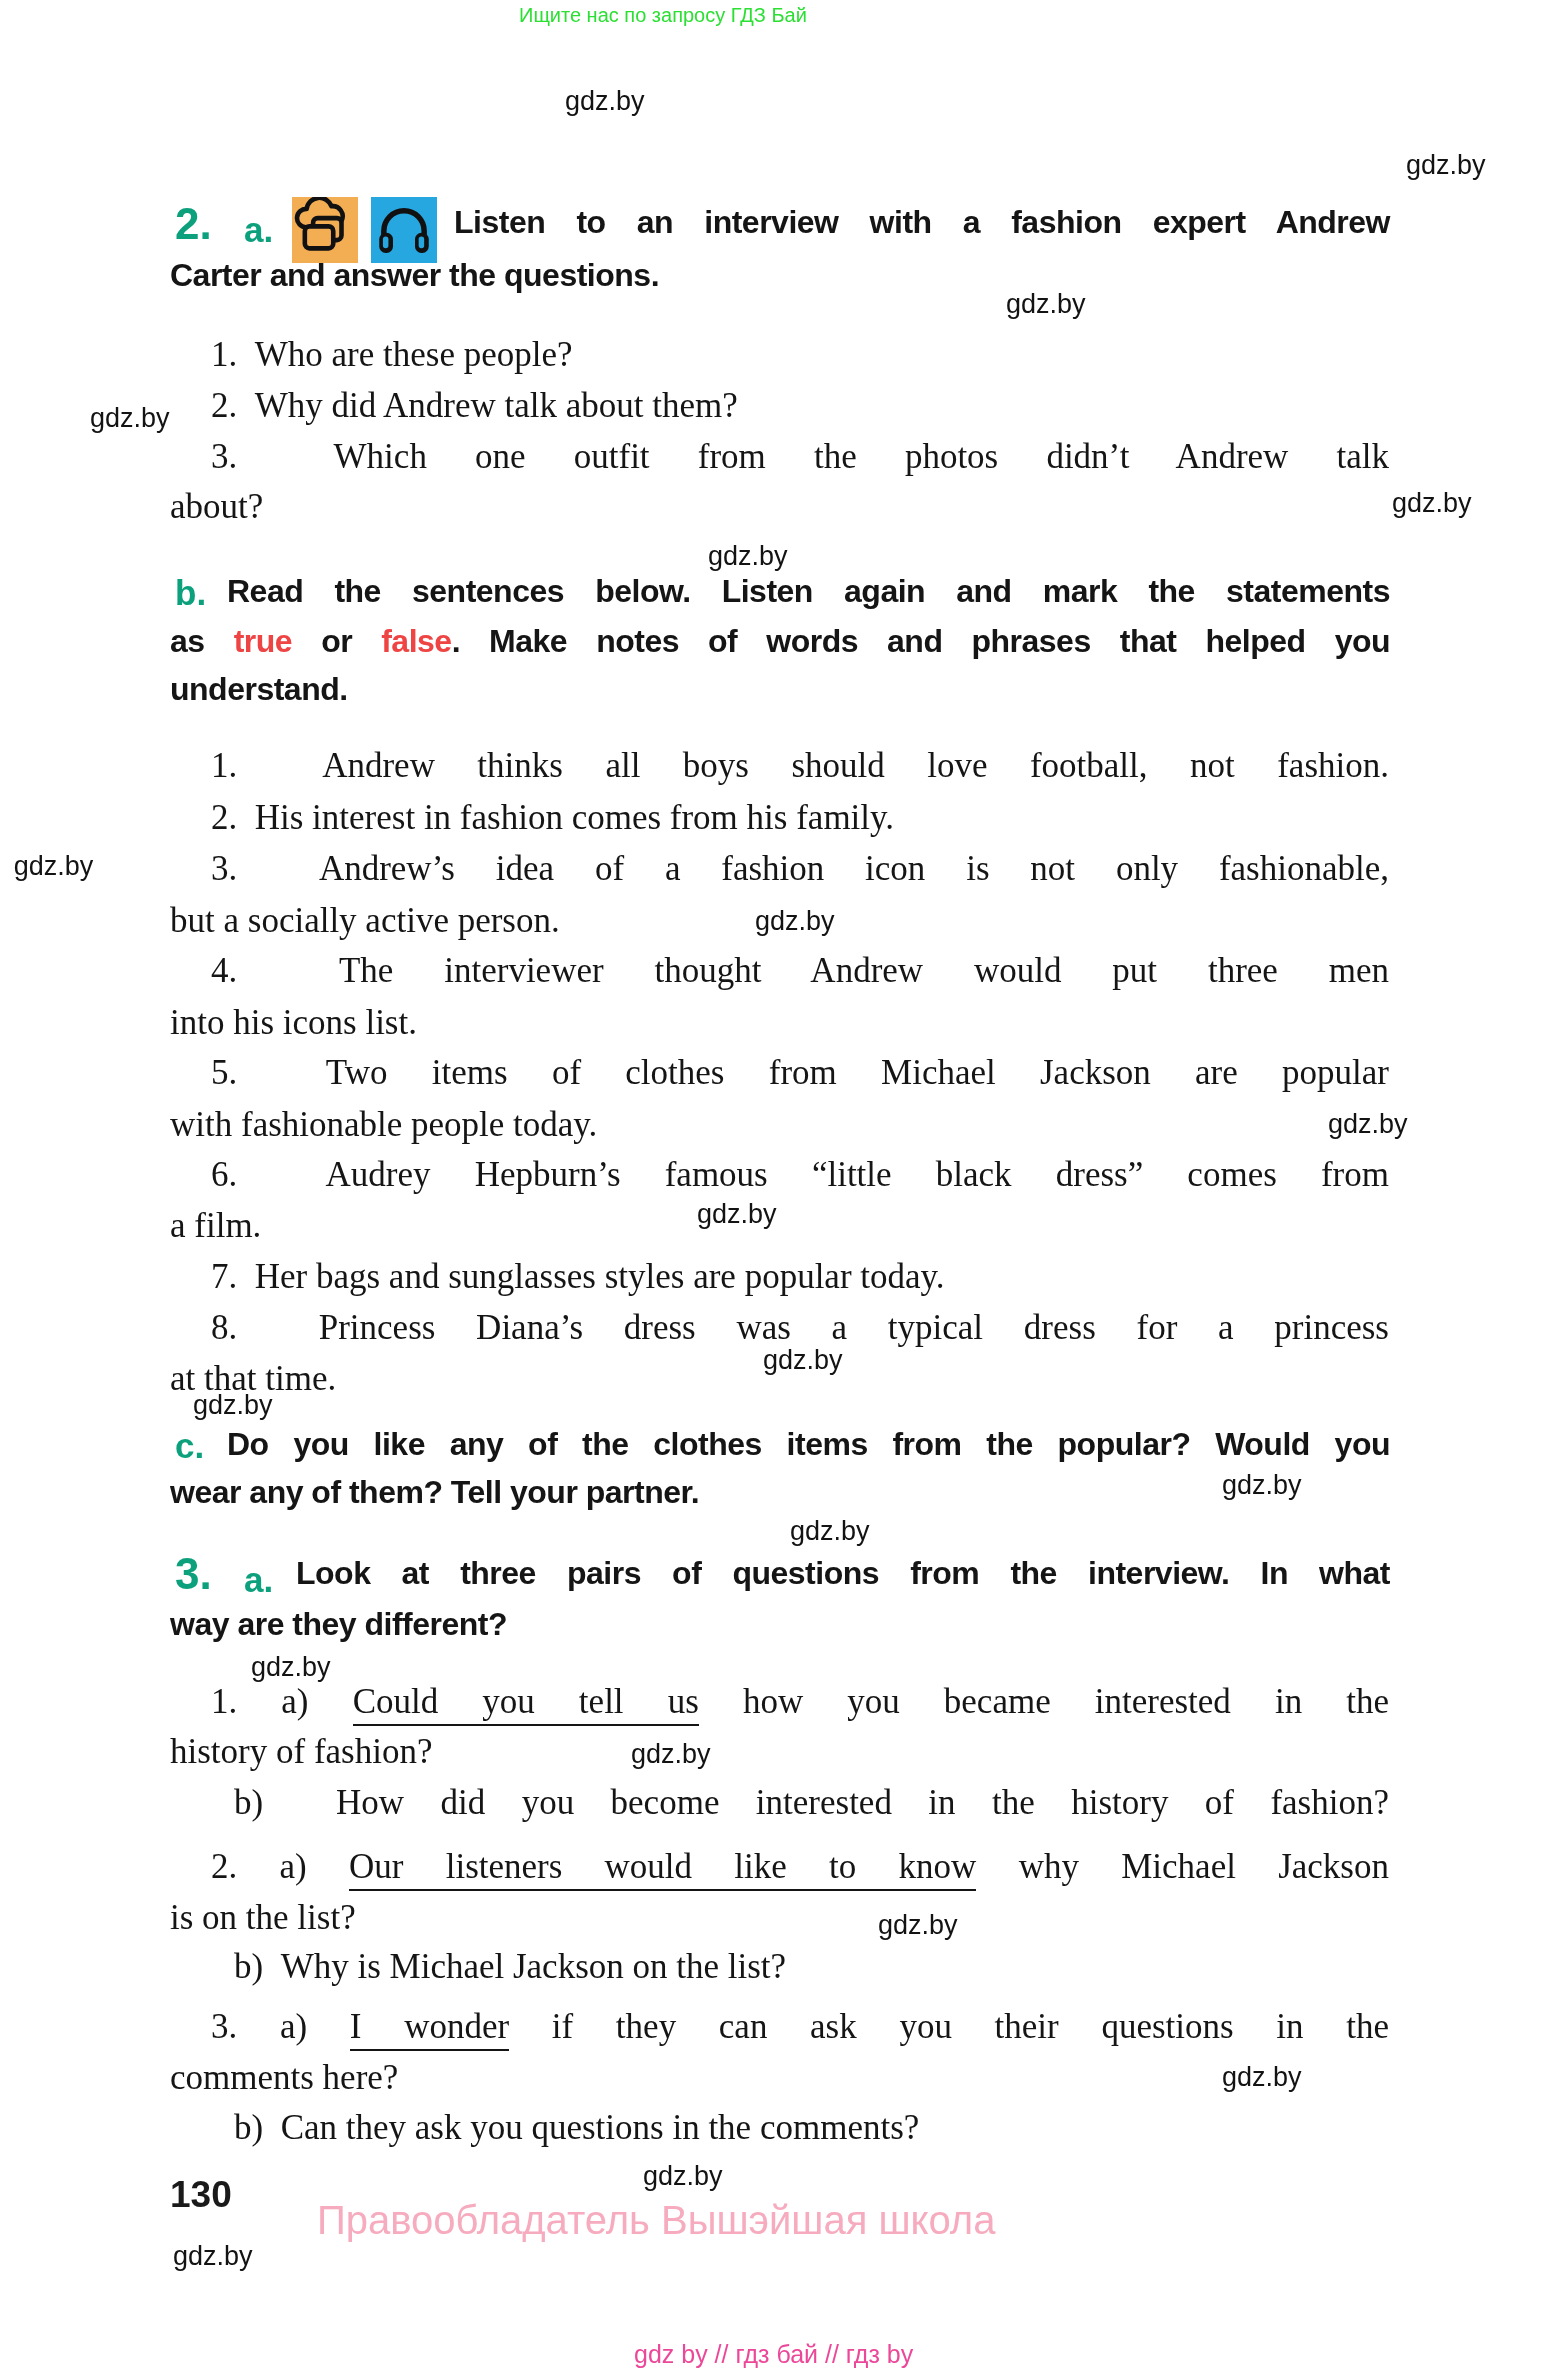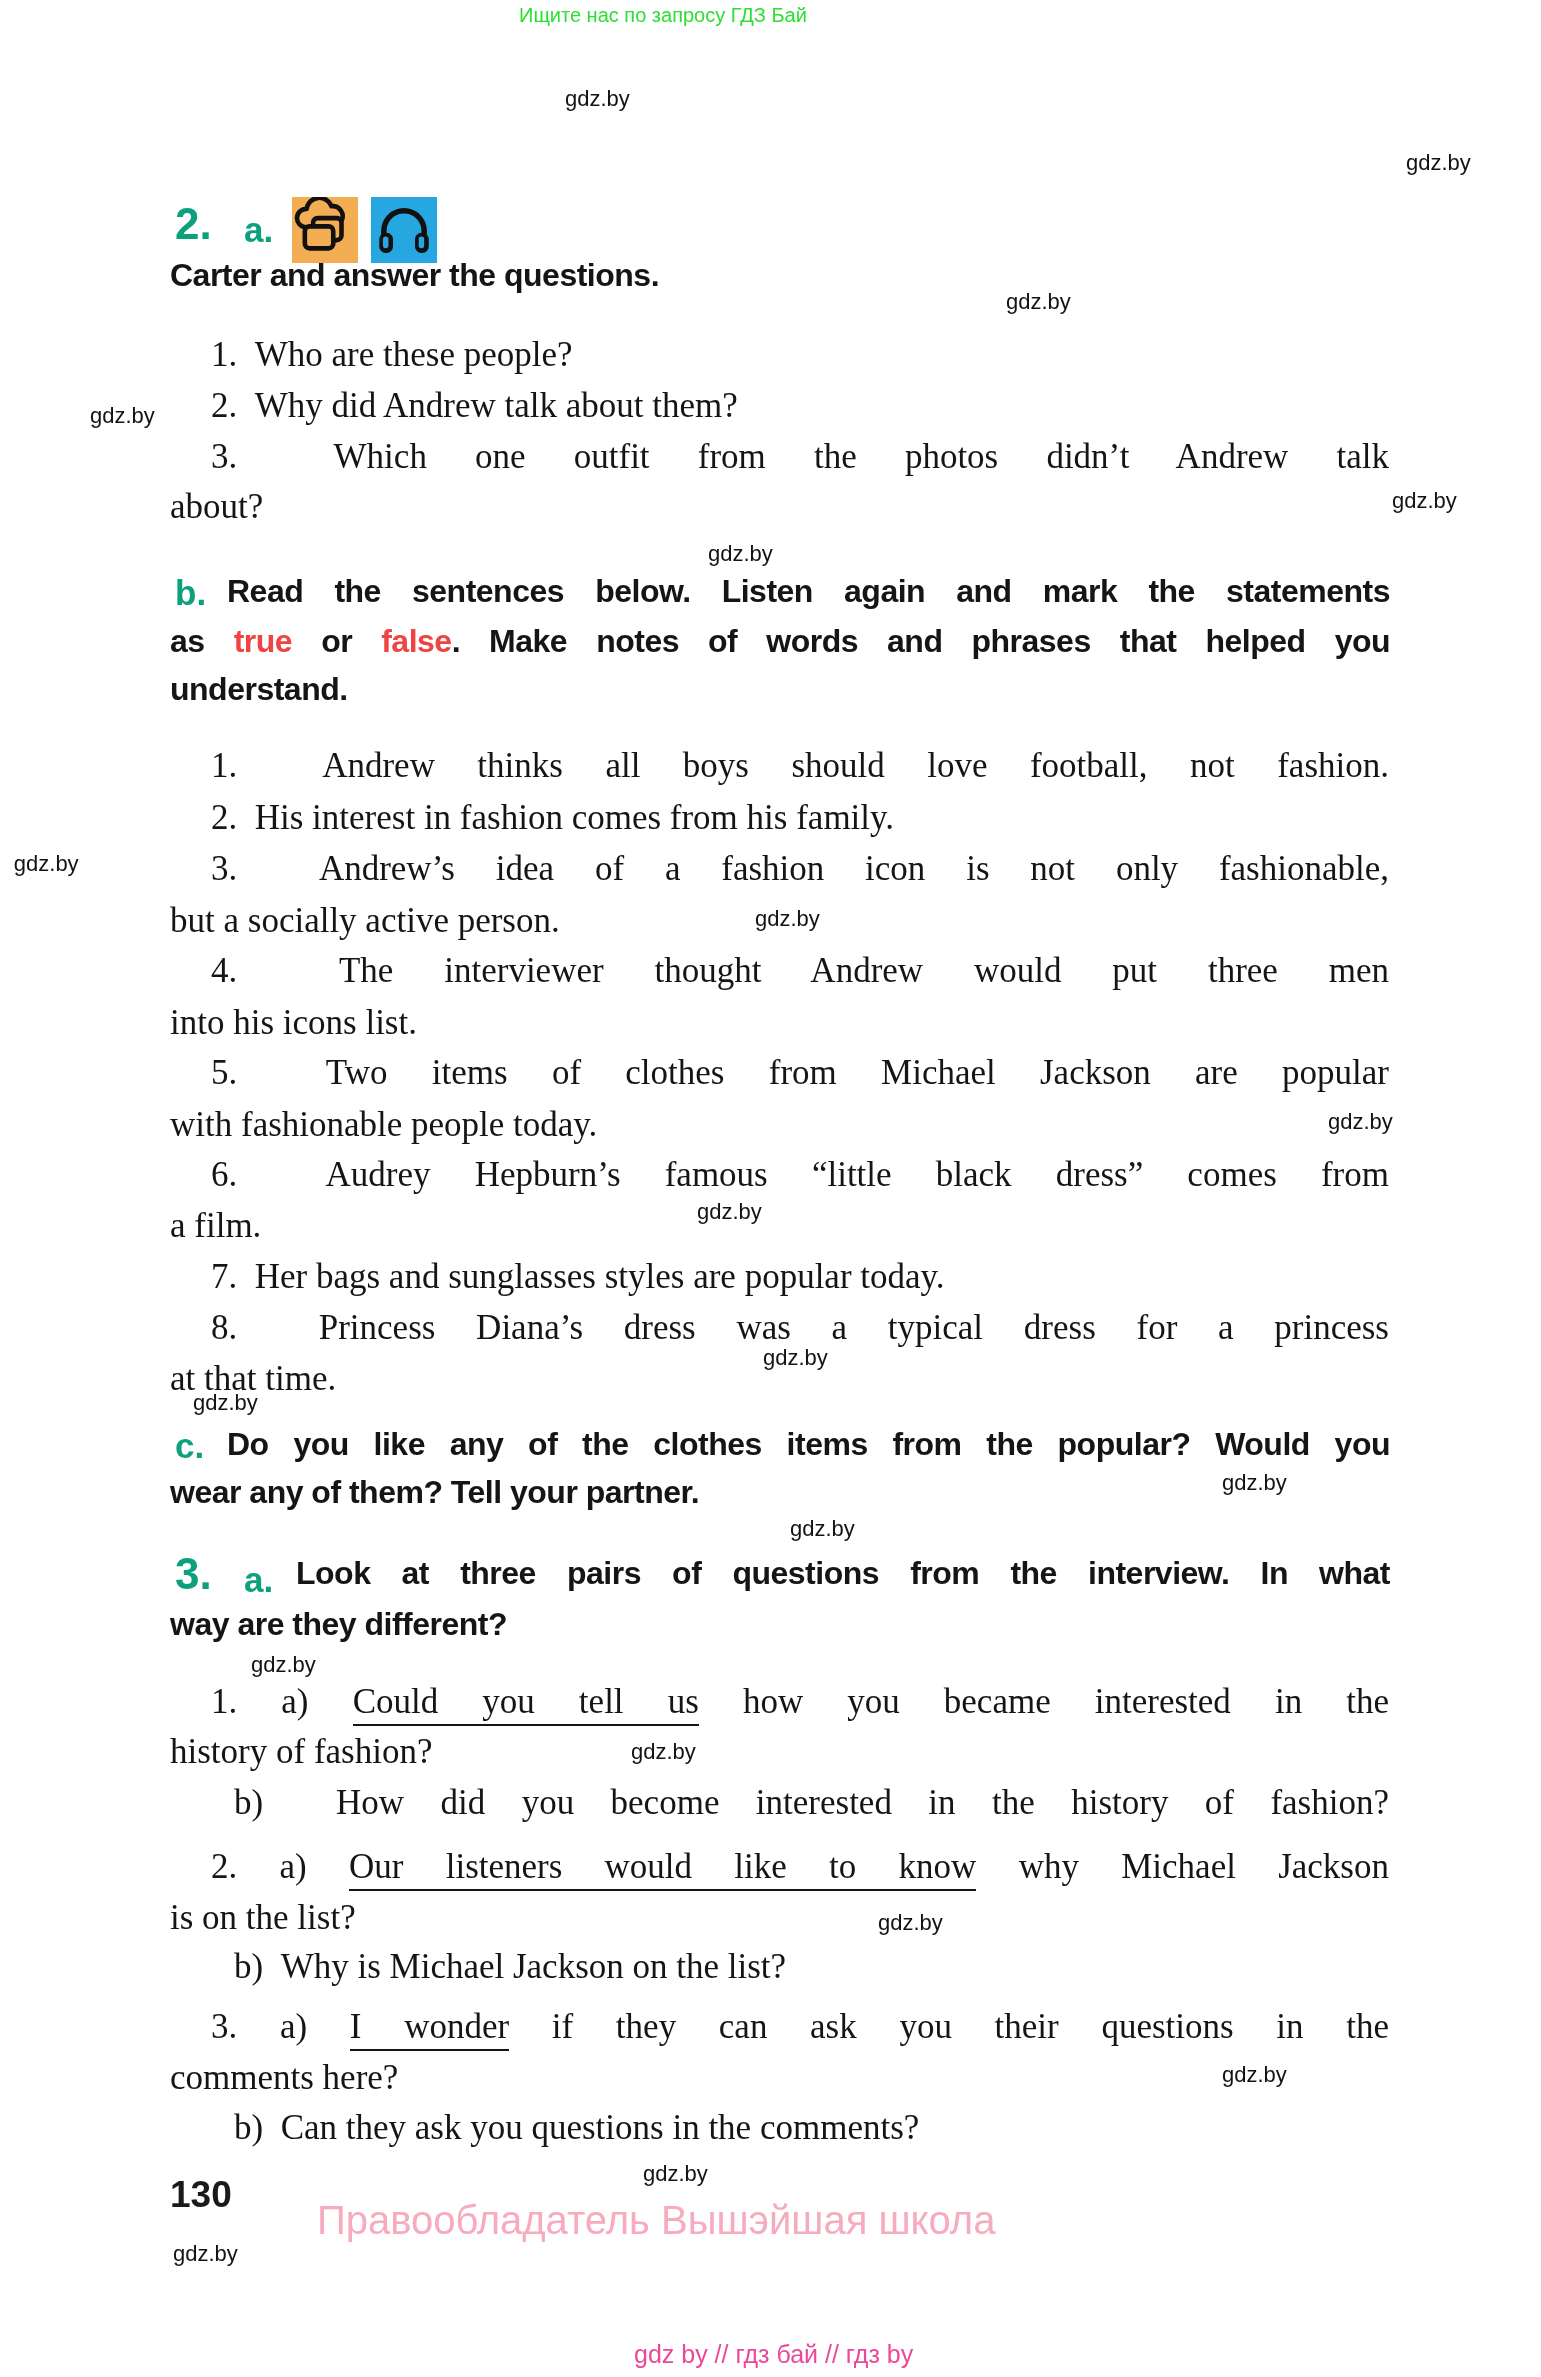--- a/index.html
+++ b/index.html
@@ -4,21 +4,21 @@
 <style>
   html,body{margin:0;padding:0;background:#ffffff;}
   #canvas{position:relative;width:1541px;height:2377px;background:#ffffff;overflow:hidden;}
   .abs{position:absolute;}
   .serif{font-family:"Liberation Serif","DejaVu Serif",serif;font-size:35px;color:#151515;white-space:nowrap;}
   .bold{font-family:"Liberation Sans","DejaVu Sans",sans-serif;font-weight:bold;font-size:32px;color:#151515;letter-spacing:-0.5px;white-space:nowrap;}
   .j{white-space:normal;text-align:justify;text-align-last:justify;}
   .num{font-family:"Liberation Sans","DejaVu Sans",sans-serif;font-weight:bold;color:#0da07d;}
   .num-big{font-size:44px;}
   .num-small{font-size:35px;}
-  .wm{position:absolute;font-family:"Liberation Sans","DejaVu Sans",sans-serif;font-size:22px;color:#131313;white-space:nowrap;}
+  .wm{position:absolute;font-family:"Liberation Sans","DejaVu Sans",sans-serif;font-size:27px;color:#131313;white-space:nowrap;}
   .promo{font-family:"Liberation Sans","DejaVu Sans",sans-serif;font-size:20px;color:#2bdf33;white-space:nowrap;}
   .accent{color:#ef4444;}
   .ul{border-bottom:2.8px solid #151515;padding-bottom:2.8px;}
   .icon-box{position:absolute;width:66px;height:66px;}
   .pagenum{font-family:"Liberation Sans","DejaVu Sans",sans-serif;font-weight:bold;font-size:37px;color:#1a1a1a;}
   .pink{font-family:"Liberation Sans","DejaVu Sans",sans-serif;font-size:40px;color:#f6abbe;white-space:nowrap;}
   .bluefoot{font-family:"Liberation Sans","DejaVu Sans",sans-serif;font-size:25px;color:#ec4899;white-space:nowrap;}
 </style>
 </head>
 <body>
@@ -63,20 +63,21 @@
     <svg width="66" height="66" viewBox="0 0 72 72">
       <rect width="72" height="72" fill="#27a7e0"></rect>
       <path d="M14 50 V37 a22 22 0 0 1 44 0 V50" fill="none" stroke="#111" stroke-width="6"></path>
       <rect x="9" y="39" width="15" height="22" rx="7" fill="#111"></rect>
       <rect x="48" y="39" width="15" height="22" rx="7" fill="#111"></rect>
       <rect x="13" y="43" width="6" height="13" rx="3" fill="#27a7e0"></rect>
       <rect x="52" y="43" width="6" height="13" rx="3" fill="#27a7e0"></rect>
     </svg>
   </div>
 
+  <div class="abs bold j" style="left:454px;top:204px;width:936px;">Listen to an interview with a fashion expert Andrew</div>
   <div class="abs bold" style="left:170px;top:257px;">Carter and answer the questions.</div>
 
   <div class="abs serif" style="left:211px;top:335px;">1.&nbsp;&nbsp;Who are these people?</div>
   <div class="abs serif" style="left:211px;top:386px;">2.&nbsp;&nbsp;Why did Andrew talk about them?</div>
   <div class="abs serif j" style="left:211px;top:437px;width:1178px;">3.&nbsp;&nbsp;Which one outfit from the photos didn’t Andrew talk</div>
   <div class="abs serif" style="left:170px;top:487px;">about?</div>
 
   <div class="abs num num-small" style="left:175px;top:573px;">b.</div>
   <div class="abs bold j" style="left:227px;top:573px;width:1163px;">Read the sentences below. Listen again and mark the statements</div>
   <div class="abs bold j" style="left:170px;top:623px;width:1220px;">

